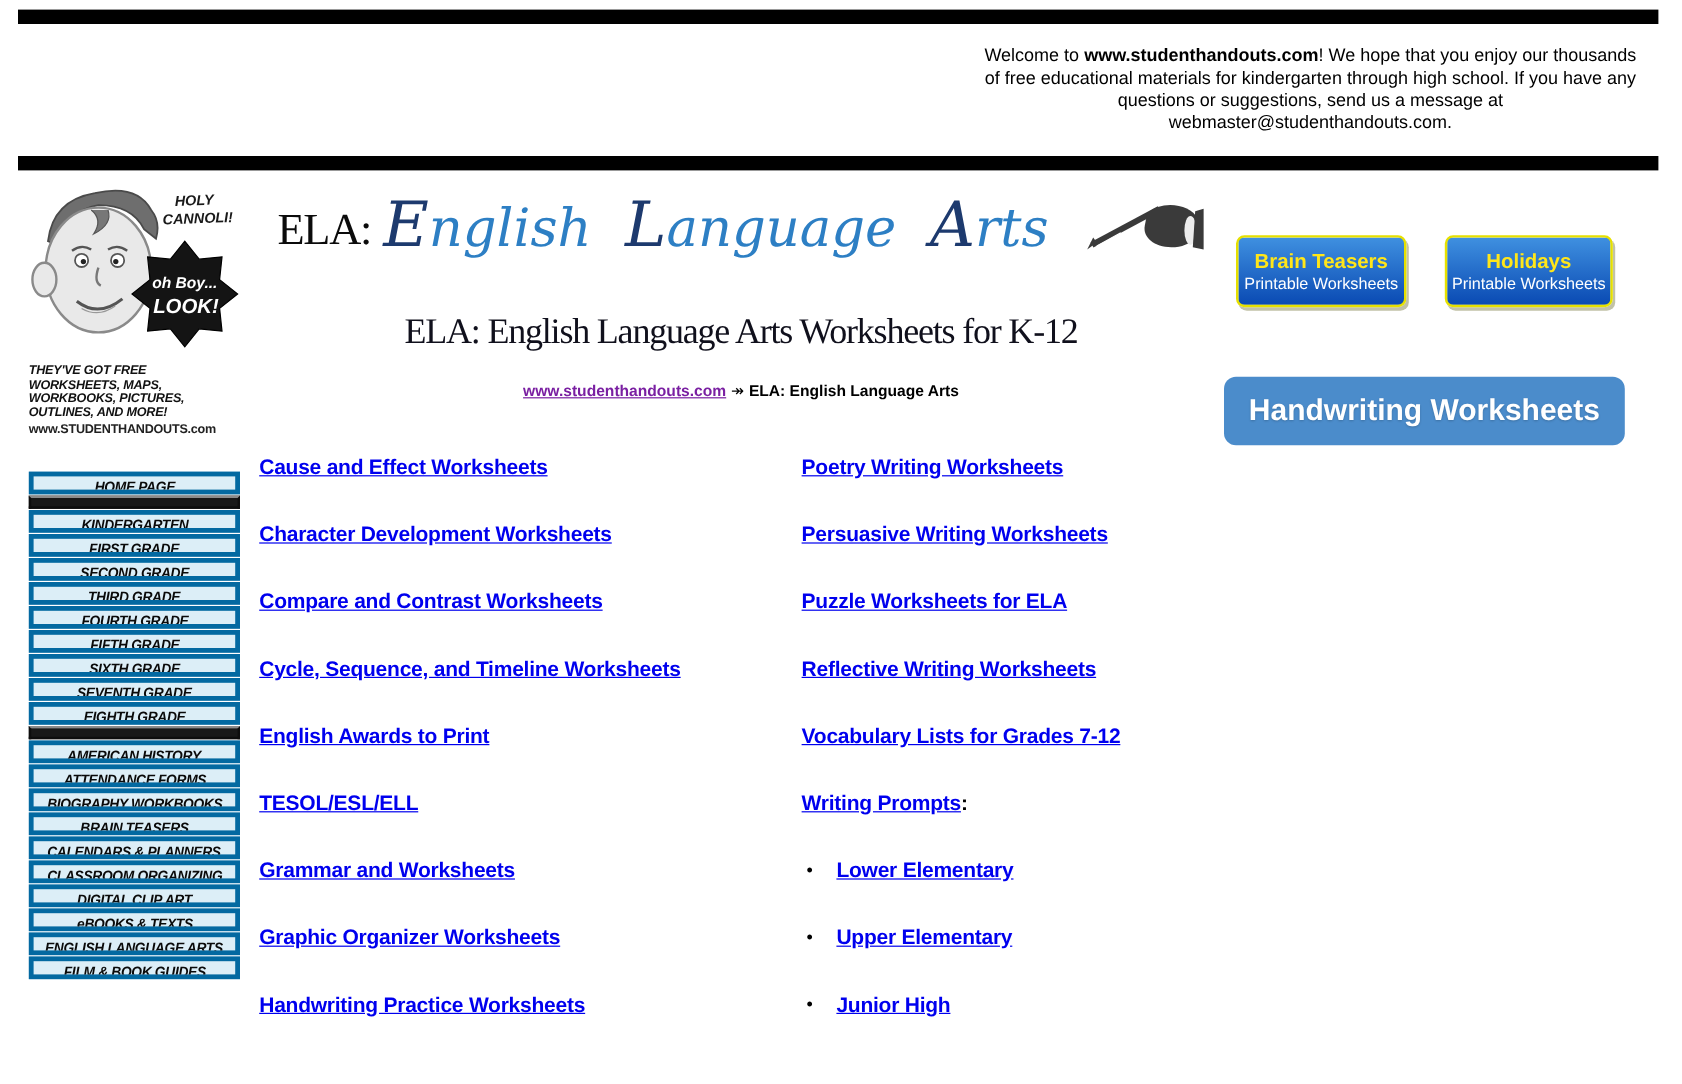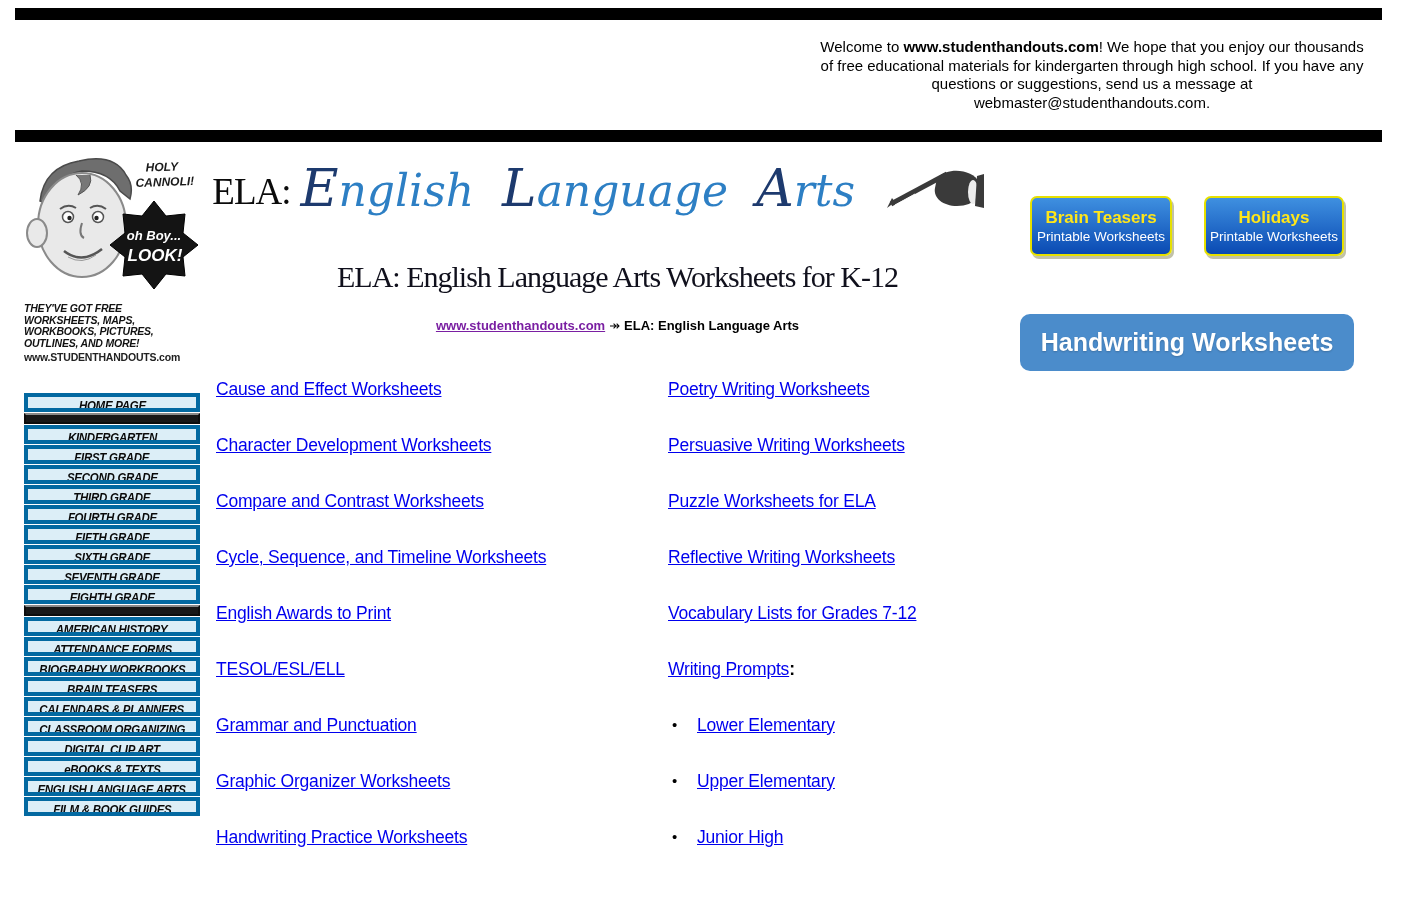--- a/index.html
+++ b/index.html
@@ -20,21 +20,21 @@
   .bar2 { position:absolute; left:15px; top:130px; width:1367px; height:12px; background:#000; }
 
   
   .logo-block { position:absolute; left:24px; top:153px; width:176px; }
   .logo-tags { margin-top:2px; font-style:italic; font-weight:bold; font-size:10.5px;
                line-height:11.5px; letter-spacing:-0.2px; color:#111; }
   .logo-site { margin-top:2px; font-size:10.5px; font-weight:bold; color:#222; letter-spacing:-0.2px; }
 
   
   .header-center { position:absolute; left:250px; top:158px; width:735px; }
-  .script-row { display:flex; align-items:flex-start; justify-content:flex-end; height:100px; }
+  .script-row { display:flex; align-items:flex-start; justify-content:center; height:100px; }
   .ela-prefix { font-family:"Liberation Serif", serif; font-size:37px; color:#0b0b0b; margin-top:12px; letter-spacing:-1px; }
   .script-title { margin-left:10px; font-family:"DejaVu Serif", serif; font-style:italic; font-size:44px; white-space:nowrap; }
   .script-word { margin-right:28px; }
   .script-word .cap { font-size:52px; color:#1d3a6e; }
   .script-word .rest { color:#2d7fc4; }
   .hand-icon { margin-left:2px; margin-top:6px; flex:0 0 auto; }
 
   .page-title {
     margin-top:2px; text-align:center; font-family:"Liberation Serif", serif;
     font-size:30px; letter-spacing:-1px; color:#10101c; white-space:nowrap;
@@ -74,21 +74,21 @@
     letter-spacing:-0.3px; color:#0a0a0a; cursor:pointer; overflow:hidden; white-space:nowrap;
   }
   .side-row span { display:inline-block; transform:scaleX(0.92); transform-origin:center; }
   .side-sep { height:11px; margin-bottom:1px; background:#181818; border:2px solid #0d0d0d; border-top-color:#8a8a8a; }
 
   
   .links-col { position:absolute; top:379px; width:445px; }
   .links-left { left:216px; }
   .links-right { left:668px; }
   .link-item { height:56px; white-space:nowrap; }
-  .main-link { color:#0000ee; font-weight:normal; font-size:17.5px; text-decoration:underline; letter-spacing:-0.2px;margin-top:10px; }
+  .main-link { color:#0000ee; font-weight:bold; font-size:17.5px; text-decoration:underline; letter-spacing:-0.2px;margin-top:10px; }
   .link-item .suffix { color:#000; font-weight:bold; font-size:17.5px; }
   .link-item.bullet { padding-left:4px; }
   .link-item.bullet .dot { display:inline-block; width:25px; color:#000; font-size:15px; vertical-align:1px; }
 </style>
 </head>
 <body>
 
 <div class="top-bar"></div>
 
 <div class="welcome"><span>Welcome to </span><b>www.studenthandouts.com</b><span>! We hope that you enjoy our thousands of free educational materials for kindergarten through high school. If you have any questions or suggestions, send us a message at webmaster@studenthandouts.com.</span></div>
@@ -192,21 +192,21 @@
     <div class="side-row"><span>FILM &amp; BOOK GUIDES</span></div>
   </div>
 
 <div class="links-col links-left">
     <div class="link-item"><a class="main-link" href="#">Cause and Effect Worksheets</a></div>
     <div class="link-item"><a class="main-link" href="#">Character Development Worksheets</a></div>
     <div class="link-item"><a class="main-link" href="#">Compare and Contrast Worksheets</a></div>
     <div class="link-item"><a class="main-link" href="#">Cycle, Sequence, and Timeline Worksheets</a></div>
     <div class="link-item"><a class="main-link" href="#">English Awards to Print</a></div>
     <div class="link-item"><a class="main-link" href="#">TESOL/ESL/ELL</a></div>
-    <div class="link-item"><a class="main-link" href="#">Grammar and Punctuation</a></div>
+    <div class="link-item"><a class="main-link" href="#">Grammar and Worksheets</a></div>
     <div class="link-item"><a class="main-link" href="#">Graphic Organizer Worksheets</a></div>
     <div class="link-item"><a class="main-link" href="#">Handwriting Practice Worksheets</a></div>
   </div>
 <div class="links-col links-right">
     <div class="link-item"><a class="main-link" href="#">Poetry Writing Worksheets</a></div>
     <div class="link-item"><a class="main-link" href="#">Persuasive Writing Worksheets</a></div>
     <div class="link-item"><a class="main-link" href="#">Puzzle Worksheets for ELA</a></div>
     <div class="link-item"><a class="main-link" href="#">Reflective Writing Worksheets</a></div>
     <div class="link-item"><a class="main-link" href="#">Vocabulary Lists for Grades 7-12</a></div>
     <div class="link-item"><a class="main-link" href="#">Writing Prompts</a><span class="suffix">:</span></div>

